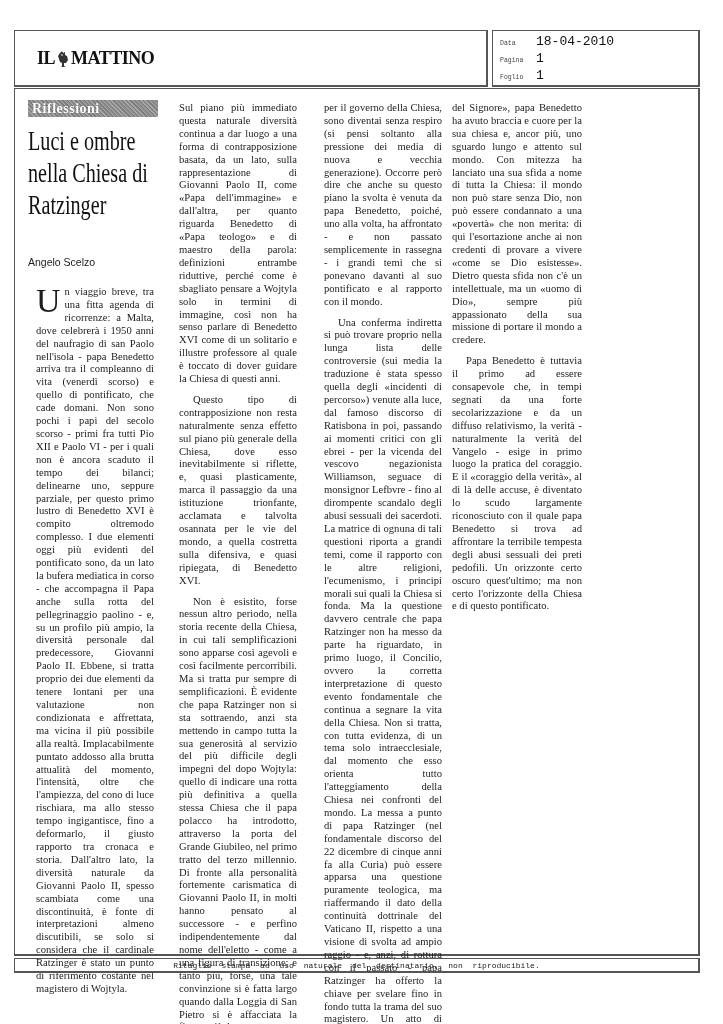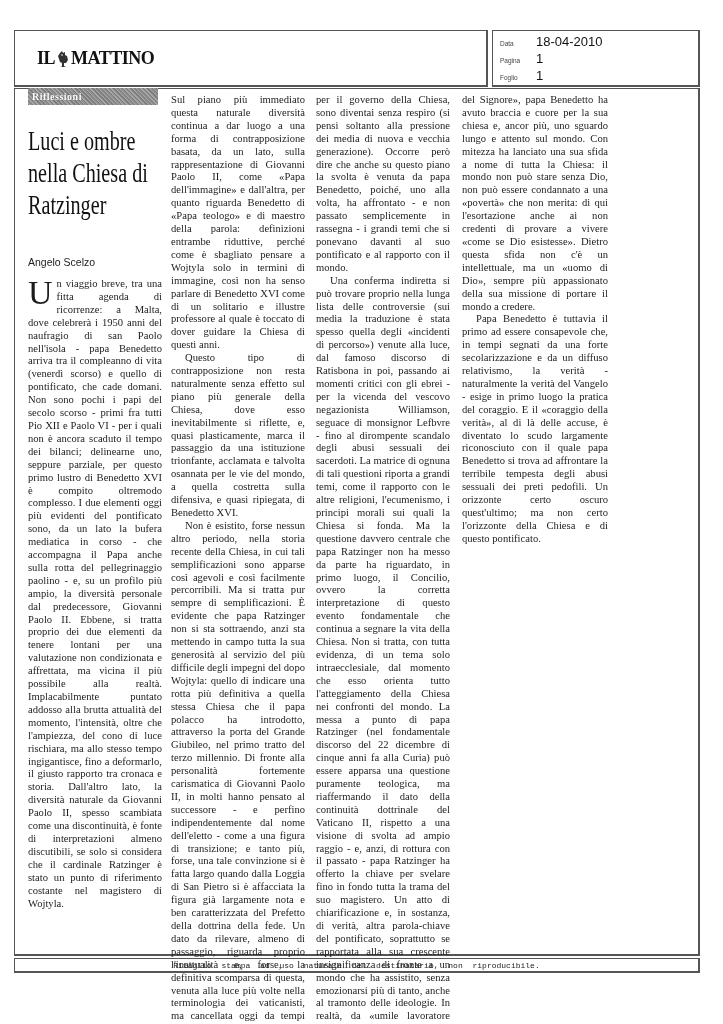--- a/index.html
+++ b/index.html
@@ -7,49 +7,49 @@
          font-family: "Liberation Serif", "DejaVu Serif", serif; color: #1a1a1a; }
 
   .header-box { position: absolute; left: 14px; top: 30px; width: 474px; height: 57px;
                 border: 1px solid #555; border-right-width: 2px; border-bottom-width: 2px; box-sizing: border-box; }
   .logo { position: absolute; left: 22px; top: 17px; font-family: "Liberation Serif", serif;
           font-weight: bold; font-size: 18px; letter-spacing: -0.5px; color: #111; display: flex; align-items: center; }
   .logo .rooster { display: inline-block; width: 14px; height: 18px; margin: 0 1px; }
 
   .meta-box { position: absolute; left: 492px; top: 30px; width: 208px; height: 57px;
               border: 1px solid #555; border-right-width: 2px; border-bottom-width: 2px; box-sizing: border-box;
-              font-family: Liberation Sans, sans-serif; }
+              font-family: Liberation Mono, monospace; }
   .meta-row { position: absolute; left: 7px; display: flex; align-items: baseline; }
   .meta-label { font-size: 6.5px; color: #444; width: 36px; }
   .meta-value { font-size: 13px; color: #111; }
 
   .article-box { position: absolute; left: 14px; top: 88px; width: 686px; height: 868px;
                  border: 1px solid #555; border-right-width: 2px; border-bottom-width: 2px; box-sizing: border-box; }
 
-  .rubric { position: absolute; left: 28px; top: 88px; width: 130px; height: 17px;
+  .rubric { position: absolute; left: 28px; top: 100px; width: 130px; height: 17px;
             background: repeating-linear-gradient(45deg, #7c7c7c 0 1px, #a7a7a7 1px 2px, #8e8e8e 2px 3px);
-            color: #fff; font-weight: bold; font-size: 10px; line-height: 17px; padding-left: 4px; box-sizing: border-box;
+            color: #fff; font-weight: bold; font-size: 14px; line-height: 17px; padding-left: 4px; box-sizing: border-box;
             letter-spacing: 0.5px; text-shadow: 0 0 1px #555; }
 
   .title { position: absolute; left: 28px; top: 125px; width: 135px;
            font-family: "Liberation Sans Narrow", "Liberation Sans", sans-serif; font-stretch: condensed;
            font-size: 28px; line-height: 32px; color: #111; transform: scaleX(0.72); transform-origin: left top;
            width: 190px; font-family: "Liberation Serif", serif; }
 
   .byline { position: absolute; left: 28px; top: 256px; font-family: "Liberation Sans", sans-serif;
             font-weight: normal; font-size: 10.5px; color: #222; }
 
   .col { position: absolute; top: 94px; font-size: 10.6px; line-height: 12.9px; text-align: justify;
          hyphens: manual; color: #1c1c1c; }
-  .col p { margin: 0; }
+  .col p { margin: 8px; }
   .col p + p { text-indent: 14px; }
   .col1 { left: 28px; top: 278px; width: 134px; }
   .col2 { left: 171px; width: 134px; }
   .col3 { left: 316px; width: 134px; }
-  .col4 { left: 462px; width: 146px; }
+  .col4 { left: 444px; width: 146px; }
 
   .dropcap { float: left; font-size: 34px; line-height: 26px; margin: 2px 4px 0 0; font-weight: normal; }
 
   .footer-line { position: absolute; left: 14px; top: 958px; width: 686px; height: 15px;
                  border: 1px solid #555; border-right-width: 2px; border-bottom-width: 2px; box-sizing: border-box;
                  font-family: "Liberation Mono", "DejaVu Sans Mono", monospace; font-size: 8px; text-align: center;
                  line-height: 13px; word-spacing: 5px; color: #222; }
 </style>
 </head>
 <body>

